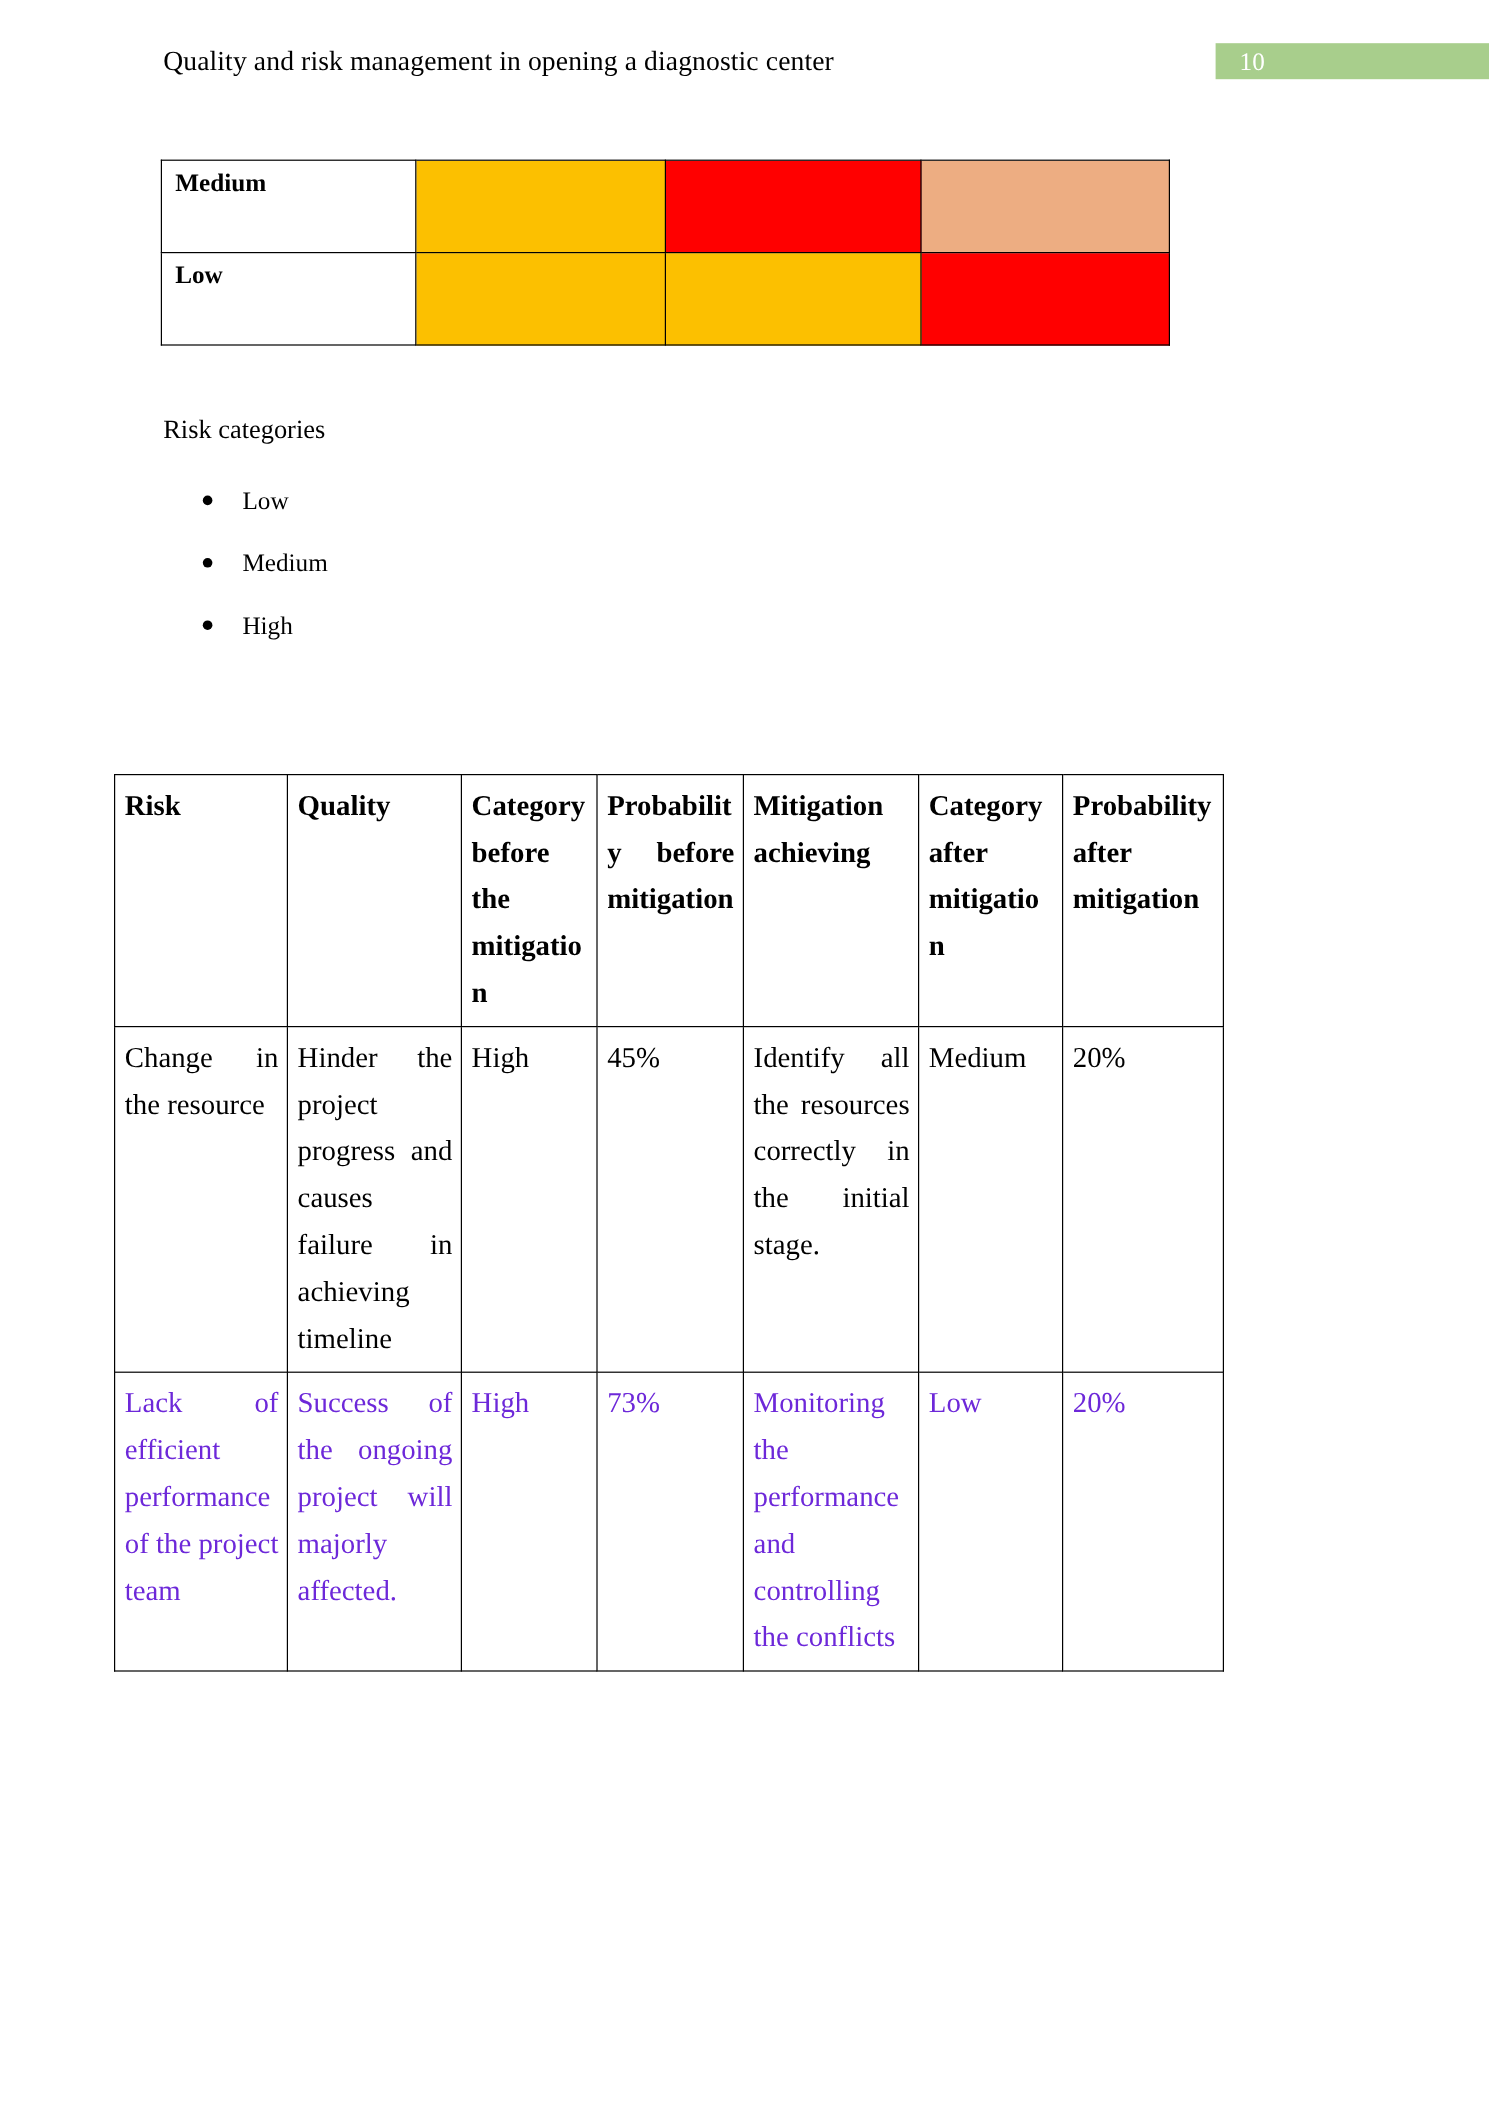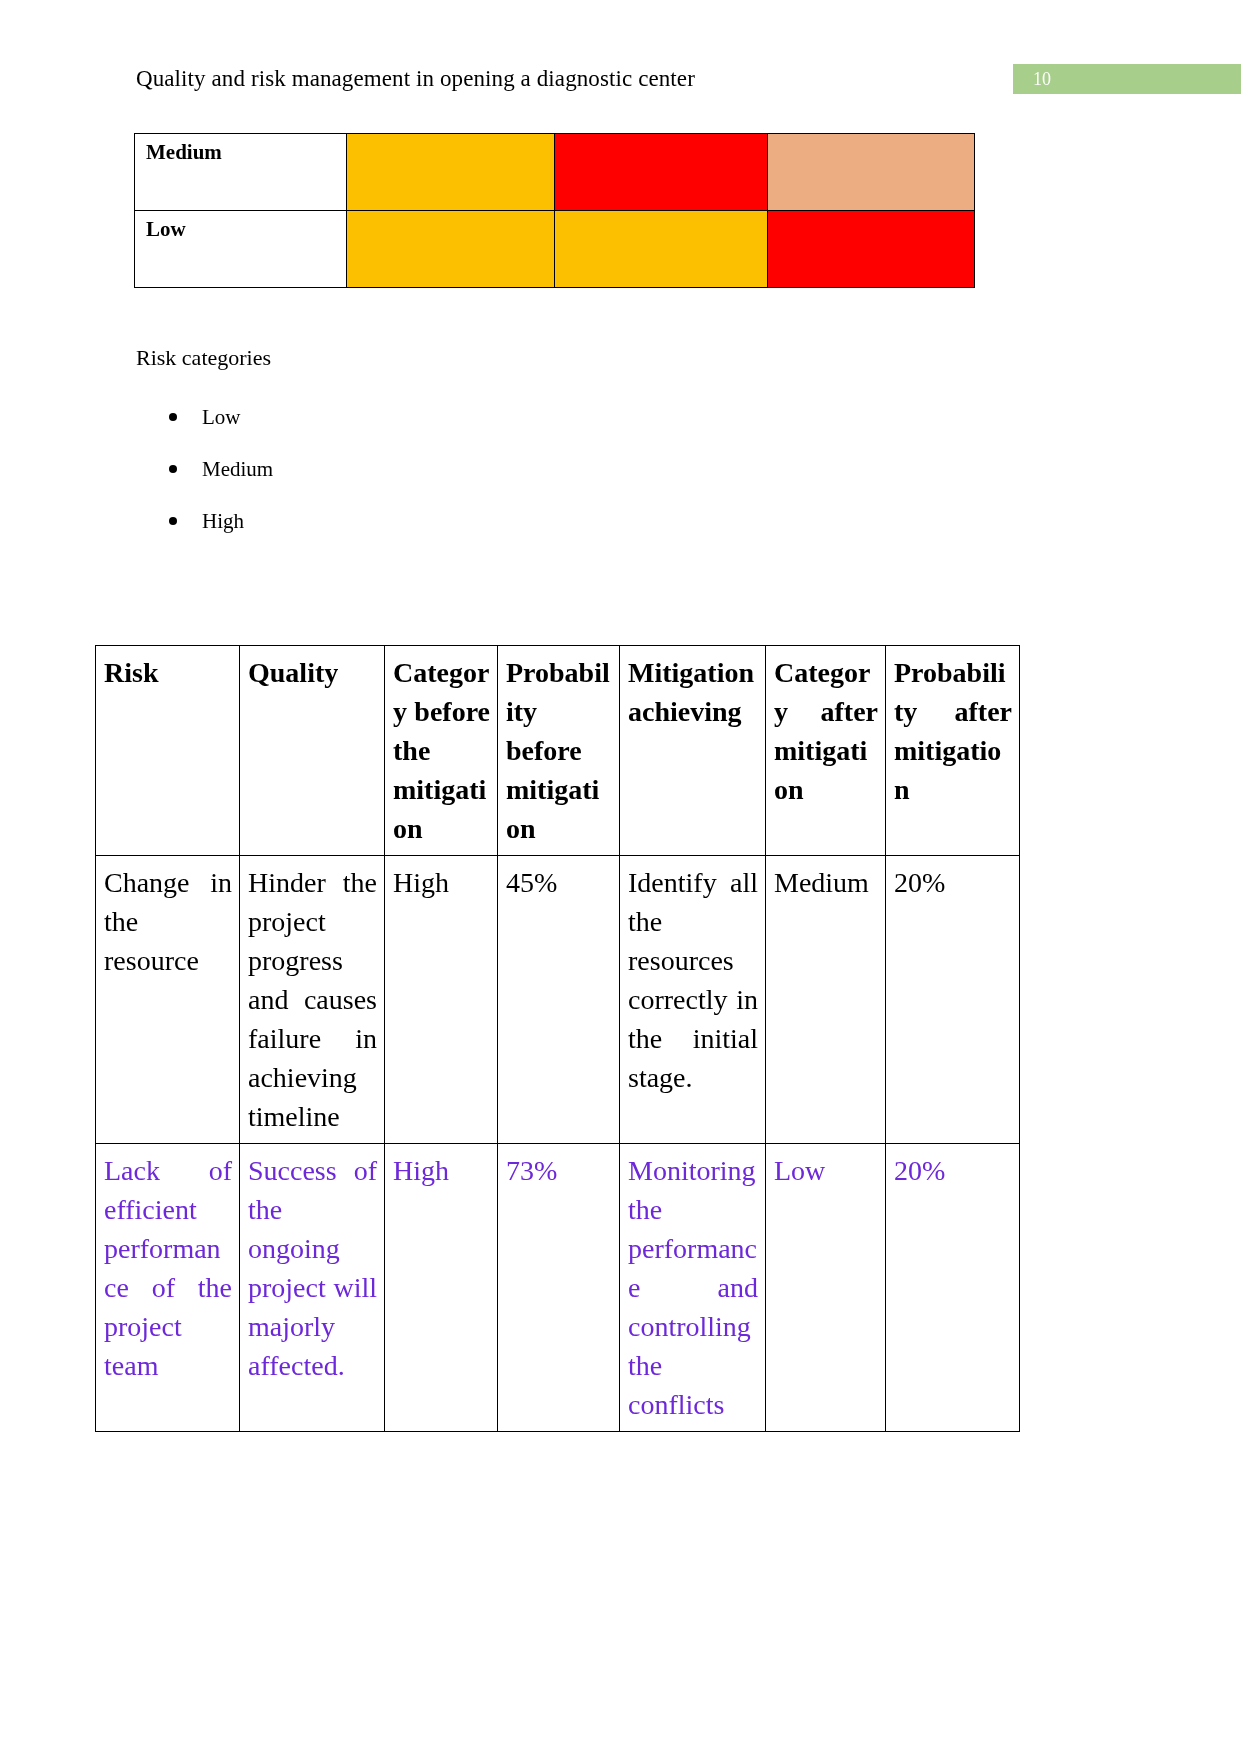--- a/index.html
+++ b/index.html
@@ -13,21 +13,21 @@
     height: 1754px;
     position: relative;
     font-family: "Liberation Serif", "DejaVu Serif", serif;
     color: #000000;
     overflow: hidden;
   }
 
   
   .page-header {
     position: absolute;
-    top: 64px;
+    top: 36px;
     left: 0;
     width: 1146px;
     height: 34px;
   }
   .header-title {
     position: absolute;
     left: 136px;
     top: 0px;
     font-size: 23px;
     line-height: 30px;
@@ -39,21 +39,21 @@
     left: 1013px;
     top: 0px;
     width: 228px;
     height: 30px;
     background: #A8CE8C;
   }
   .page-number-text {
     position: absolute;
     left: 20px;
     top: 2px;
-    font-size: 18px;
+    font-size: 21px;
     line-height: 26px;
     color: #ffffff;
   }
 
   
   .matrix-table {
     position: absolute;
     left: 134px;
     top: 133px;
     width: 840px;
@@ -118,21 +118,21 @@
     top: 645px;
     width: 924px;
     border-collapse: collapse;
     table-layout: fixed;
   }
   .risk-table th,
   .risk-table td {
     border: 1.3px solid #000000;
     vertical-align: top;
     padding: 7px 7px 7px 8px;
-    font-size: 28px;
+    font-size: 24px;
     line-height: 39px;
     text-align: justify;
     text-align-last: left;
     font-weight: normal;
     word-wrap: break-word;
     overflow-wrap: break-word;
   }
   .risk-table thead th {
     font-weight: bold;
     height: 194px;

